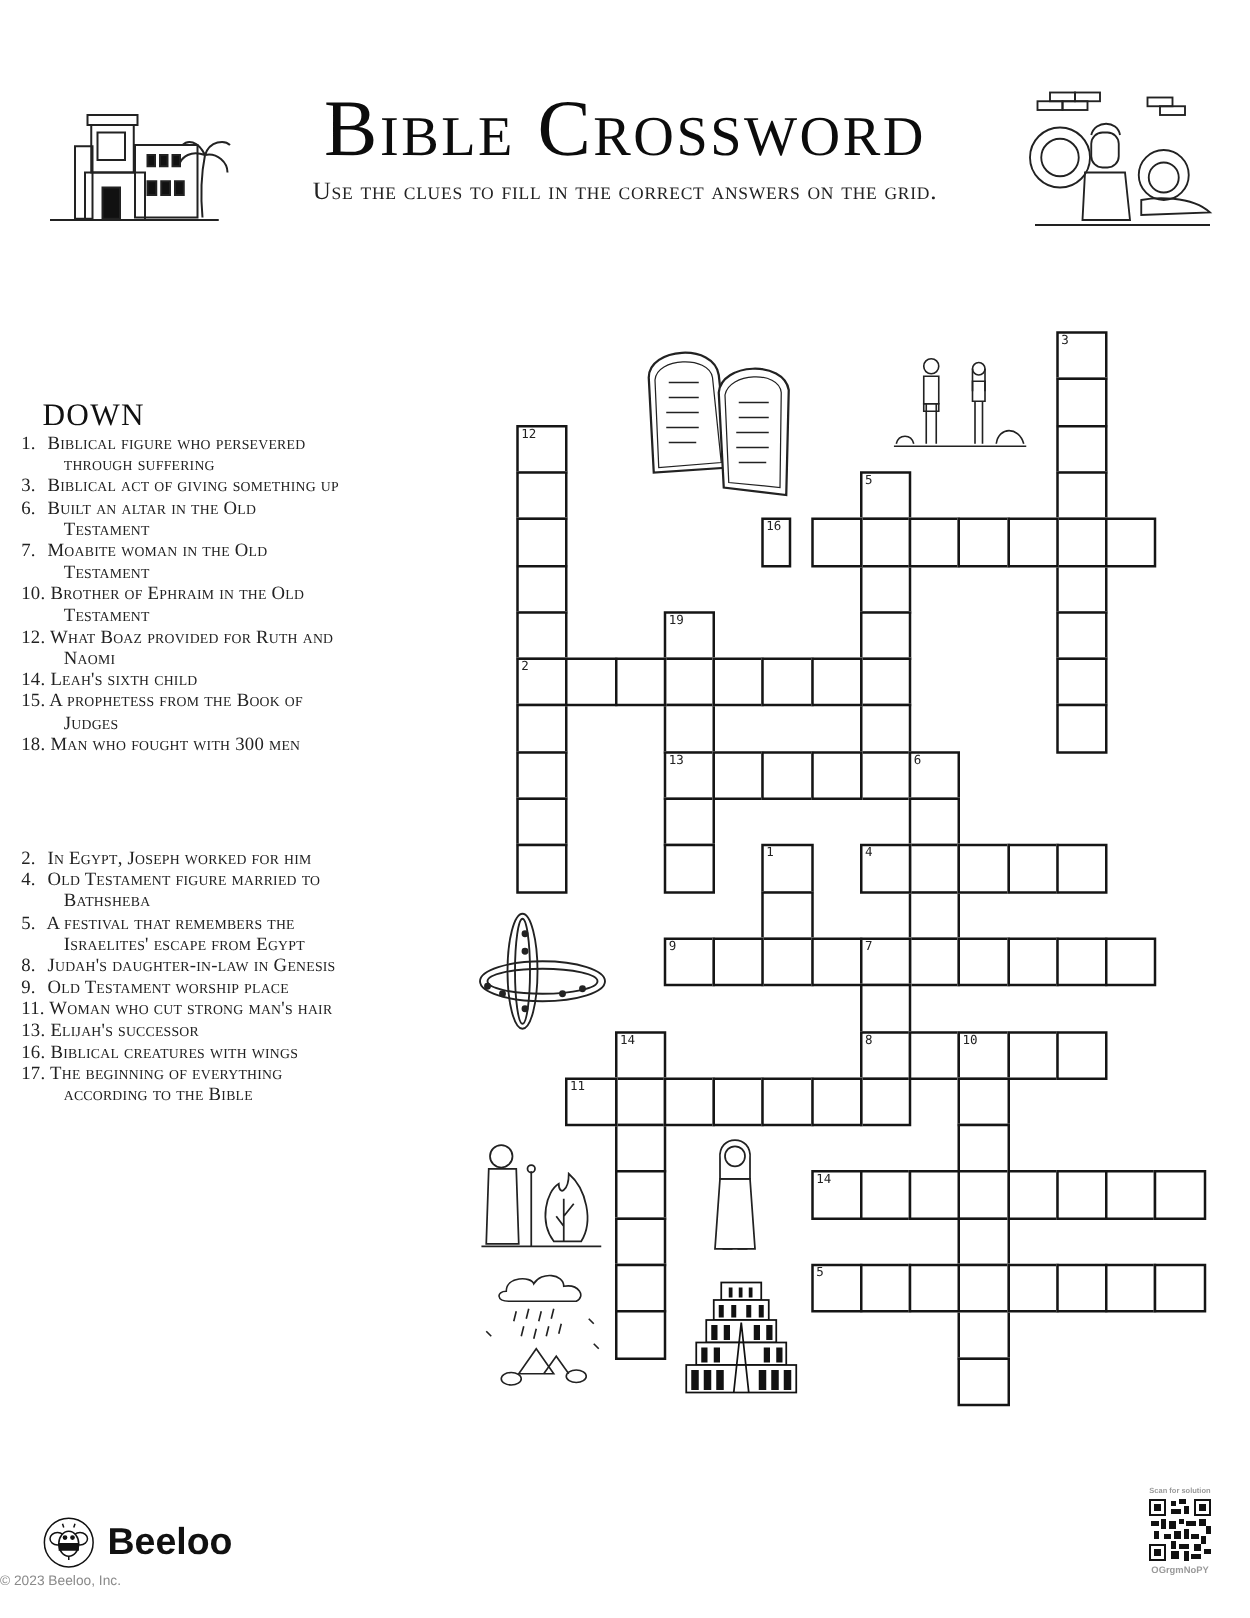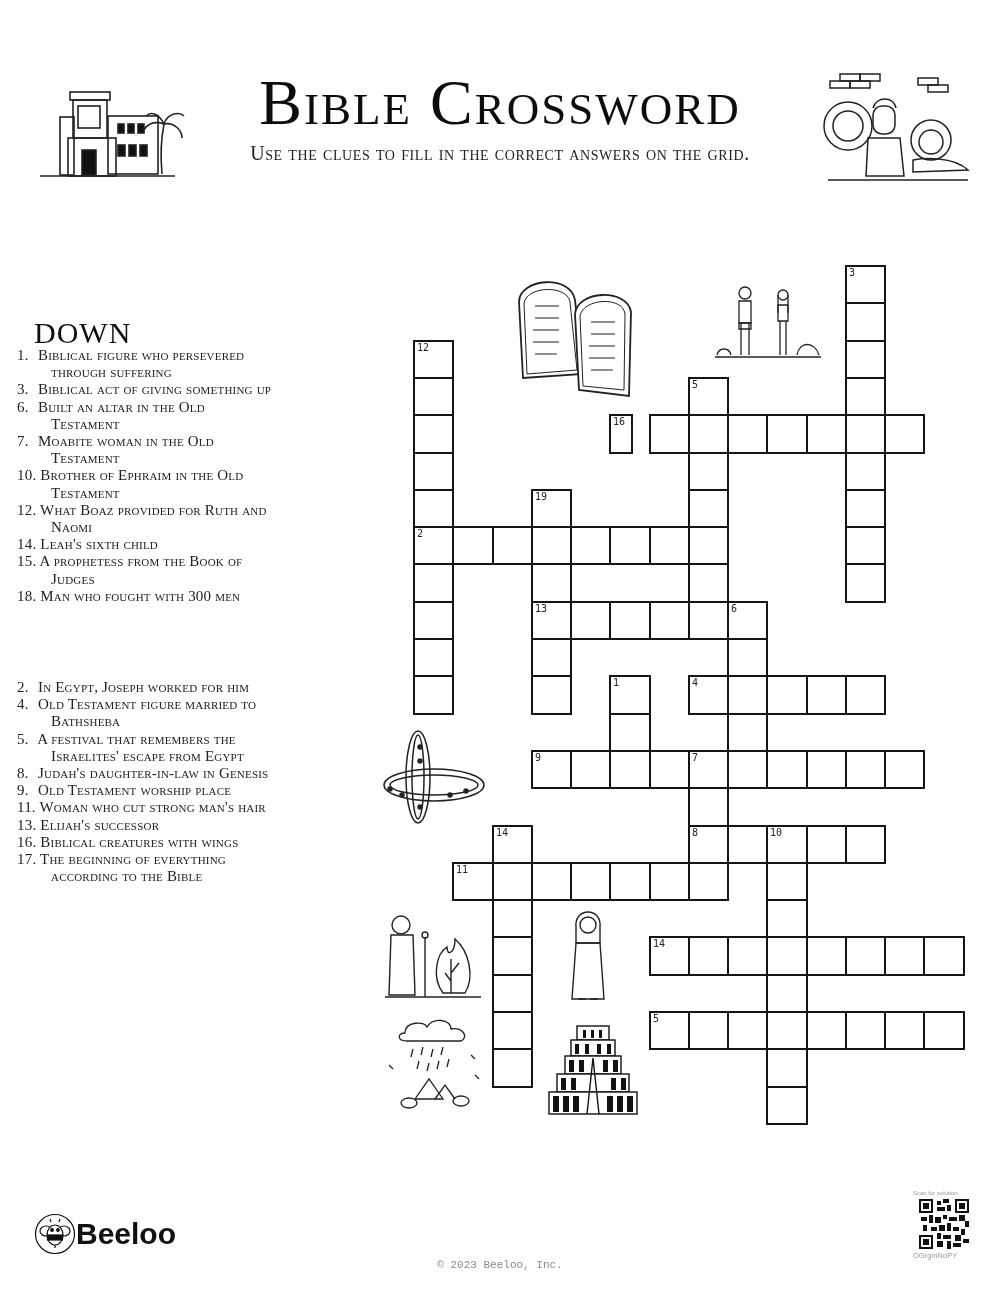--- a/index.html
+++ b/index.html
@@ -6,36 +6,36 @@
   body { width: 1000px; height: 1294px; position: relative; overflow: hidden;
          font-family: "DejaVu Serif", "Liberation Serif", serif; color: #111; }
   .title { position: absolute; left: 0; width: 1000px; top: 66px; text-align: center;
            font-family: "Liberation Serif", serif; font-size: 64px; letter-spacing: 2px;
            font-variant: small-caps; font-weight: normal; margin: 0; color: #0c0c0c; }
   .subtitle { position: absolute; left: 0; width: 1000px; top: 142px; text-align: center;
               font-family: "Liberation Serif", serif; font-size: 20px; font-variant: small-caps;
               letter-spacing: 0.6px; color: #222; }
   .illus { position: absolute; }
   .clues { position: absolute; left: 34px; width: 240px; font-family: "Liberation Serif", serif; }
-  .clues h2 { margin: 0; font-weight: normal; font-size: 30px; letter-spacing: 1px; line-height: 30px; color: #111; }
+  .clues h2 { margin: 0; font-weight: normal; font-size: 25px; letter-spacing: 1px; line-height: 30px; color: #111; }
   .clue { font-size: 15px; font-variant: small-caps; line-height: 17.2px; color: #222;
           padding-left: 17px; text-indent: -17px; letter-spacing: 0.2px; }
   .clue .num { display: inline-block; }
   #grid { position: absolute; left: 0; top: 0; width: 1000px; height: 1294px; pointer-events: none; }
   .cell { position: absolute; box-sizing: border-box; border: 2px solid #151515; background: #fff;
           pointer-events: auto; }
   .cell .cnum { position: absolute; left: 2px; top: 0px; font-family: "DejaVu Sans Mono", monospace;
                 font-size: 10px; color: #222; line-height: 12px; }
   .brand { position: absolute; left: 34px; top: 1213px; display: flex; align-items: center; }
   .brand-name { font-family: "Liberation Sans", sans-serif; font-weight: bold; font-size: 30px;
-                color: #111; }
-  .copyright { position: absolute; left: 0; width: 1000px; top: 1259px; text-align: center;
-               font-family: Liberation Mono, monospace; font-size: 11px; color: #8a8a8a; }
-  .qr-wrap { position: absolute; left: 913px; top: 1190px; width: 62px; 
-             font-family: "Liberation Sans", sans-serif; color: #9a9a9a; font-size: 6px; }
+                margin-left: 10px; color: #111; }
+  .copyright { position: absolute; left: 0; width: 1000px; top: 1259px; text-align: left;
+               font-family: Liberation Sans, sans-serif; font-size: 11px; color: #8a8a8a; }
+  .qr-wrap { position: absolute; left: 913px; top: 1190px; width: 62px; text-align: center;
+             font-family: "Liberation Sans", sans-serif; color: #9a9a9a; font-size: 6px; font-weight: bold; }
   .qr-code-label { font-size: 7.5px; margin-top: 2px; }
 </style>
 </head>
 <body>
 
 <h1 class="title">Bible Crossword</h1>
 <div class="subtitle">Use the clues to fill in the correct answers on the grid.</div>
 
 <svg class="illus" style="left:40px;top:82px" width="145" height="100" viewBox="0 0 145 100" fill="none" stroke="#222" stroke-width="1.6">
   <rect x="30" y="10" width="40" height="8"></rect>

